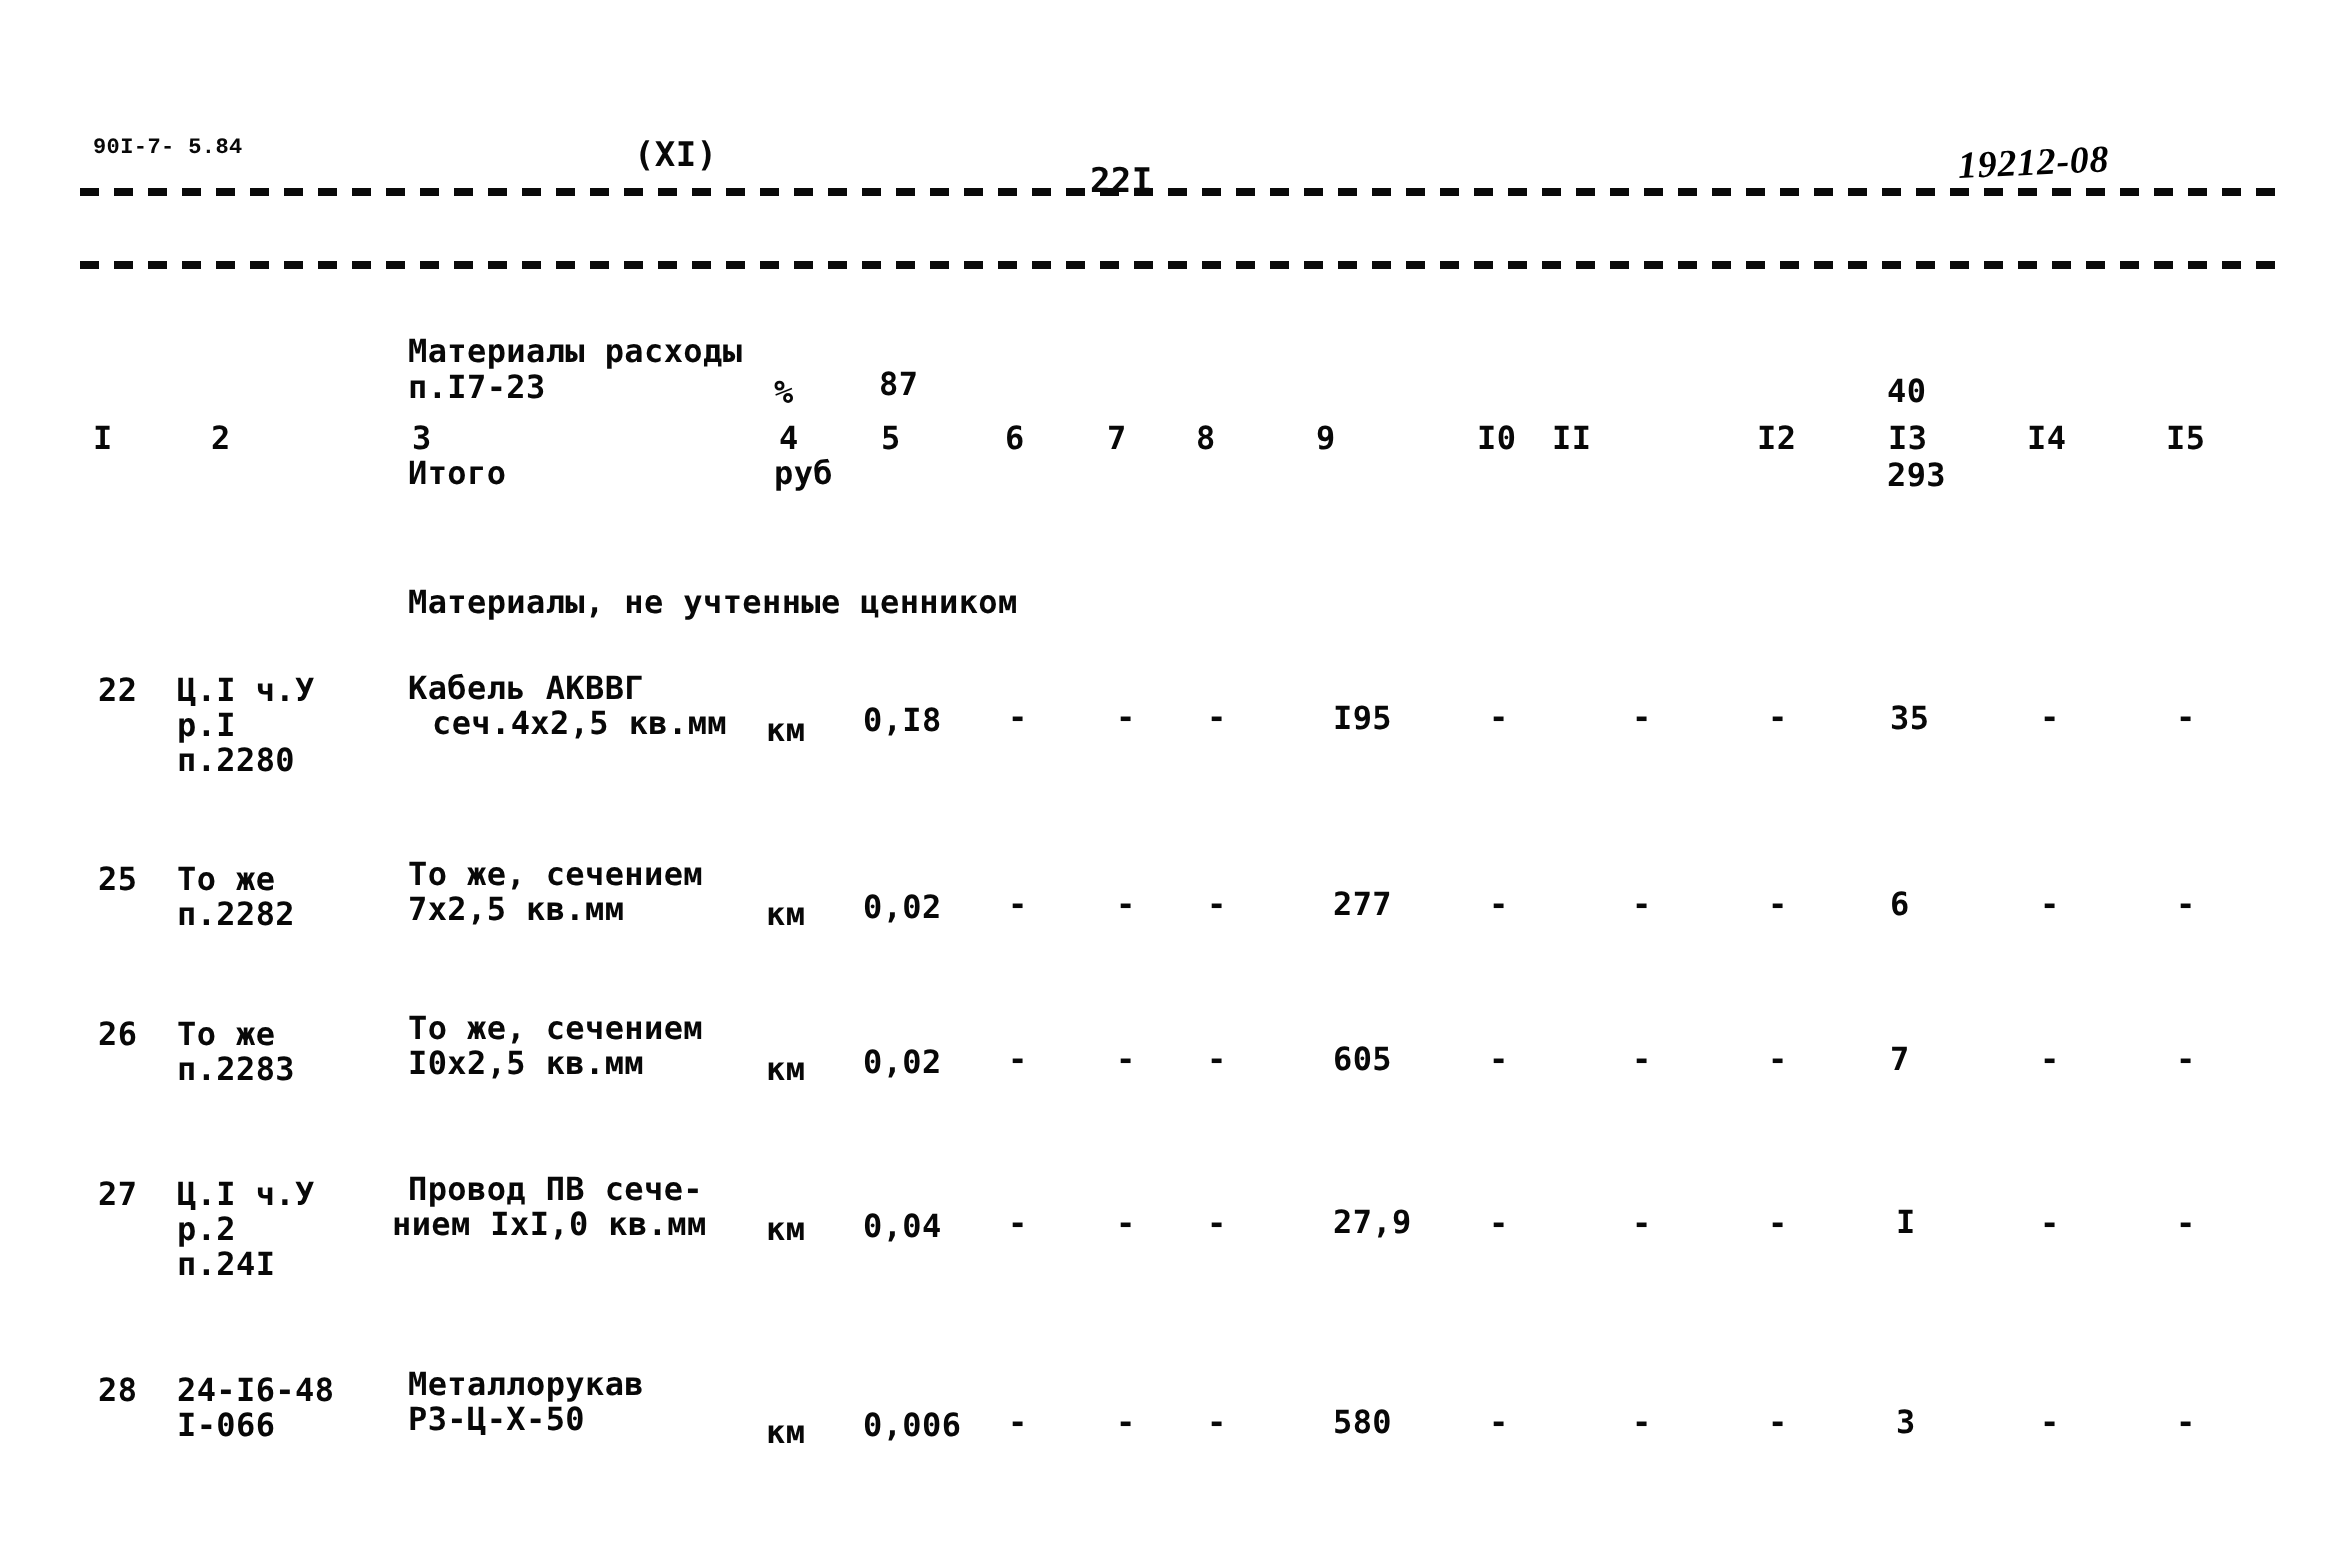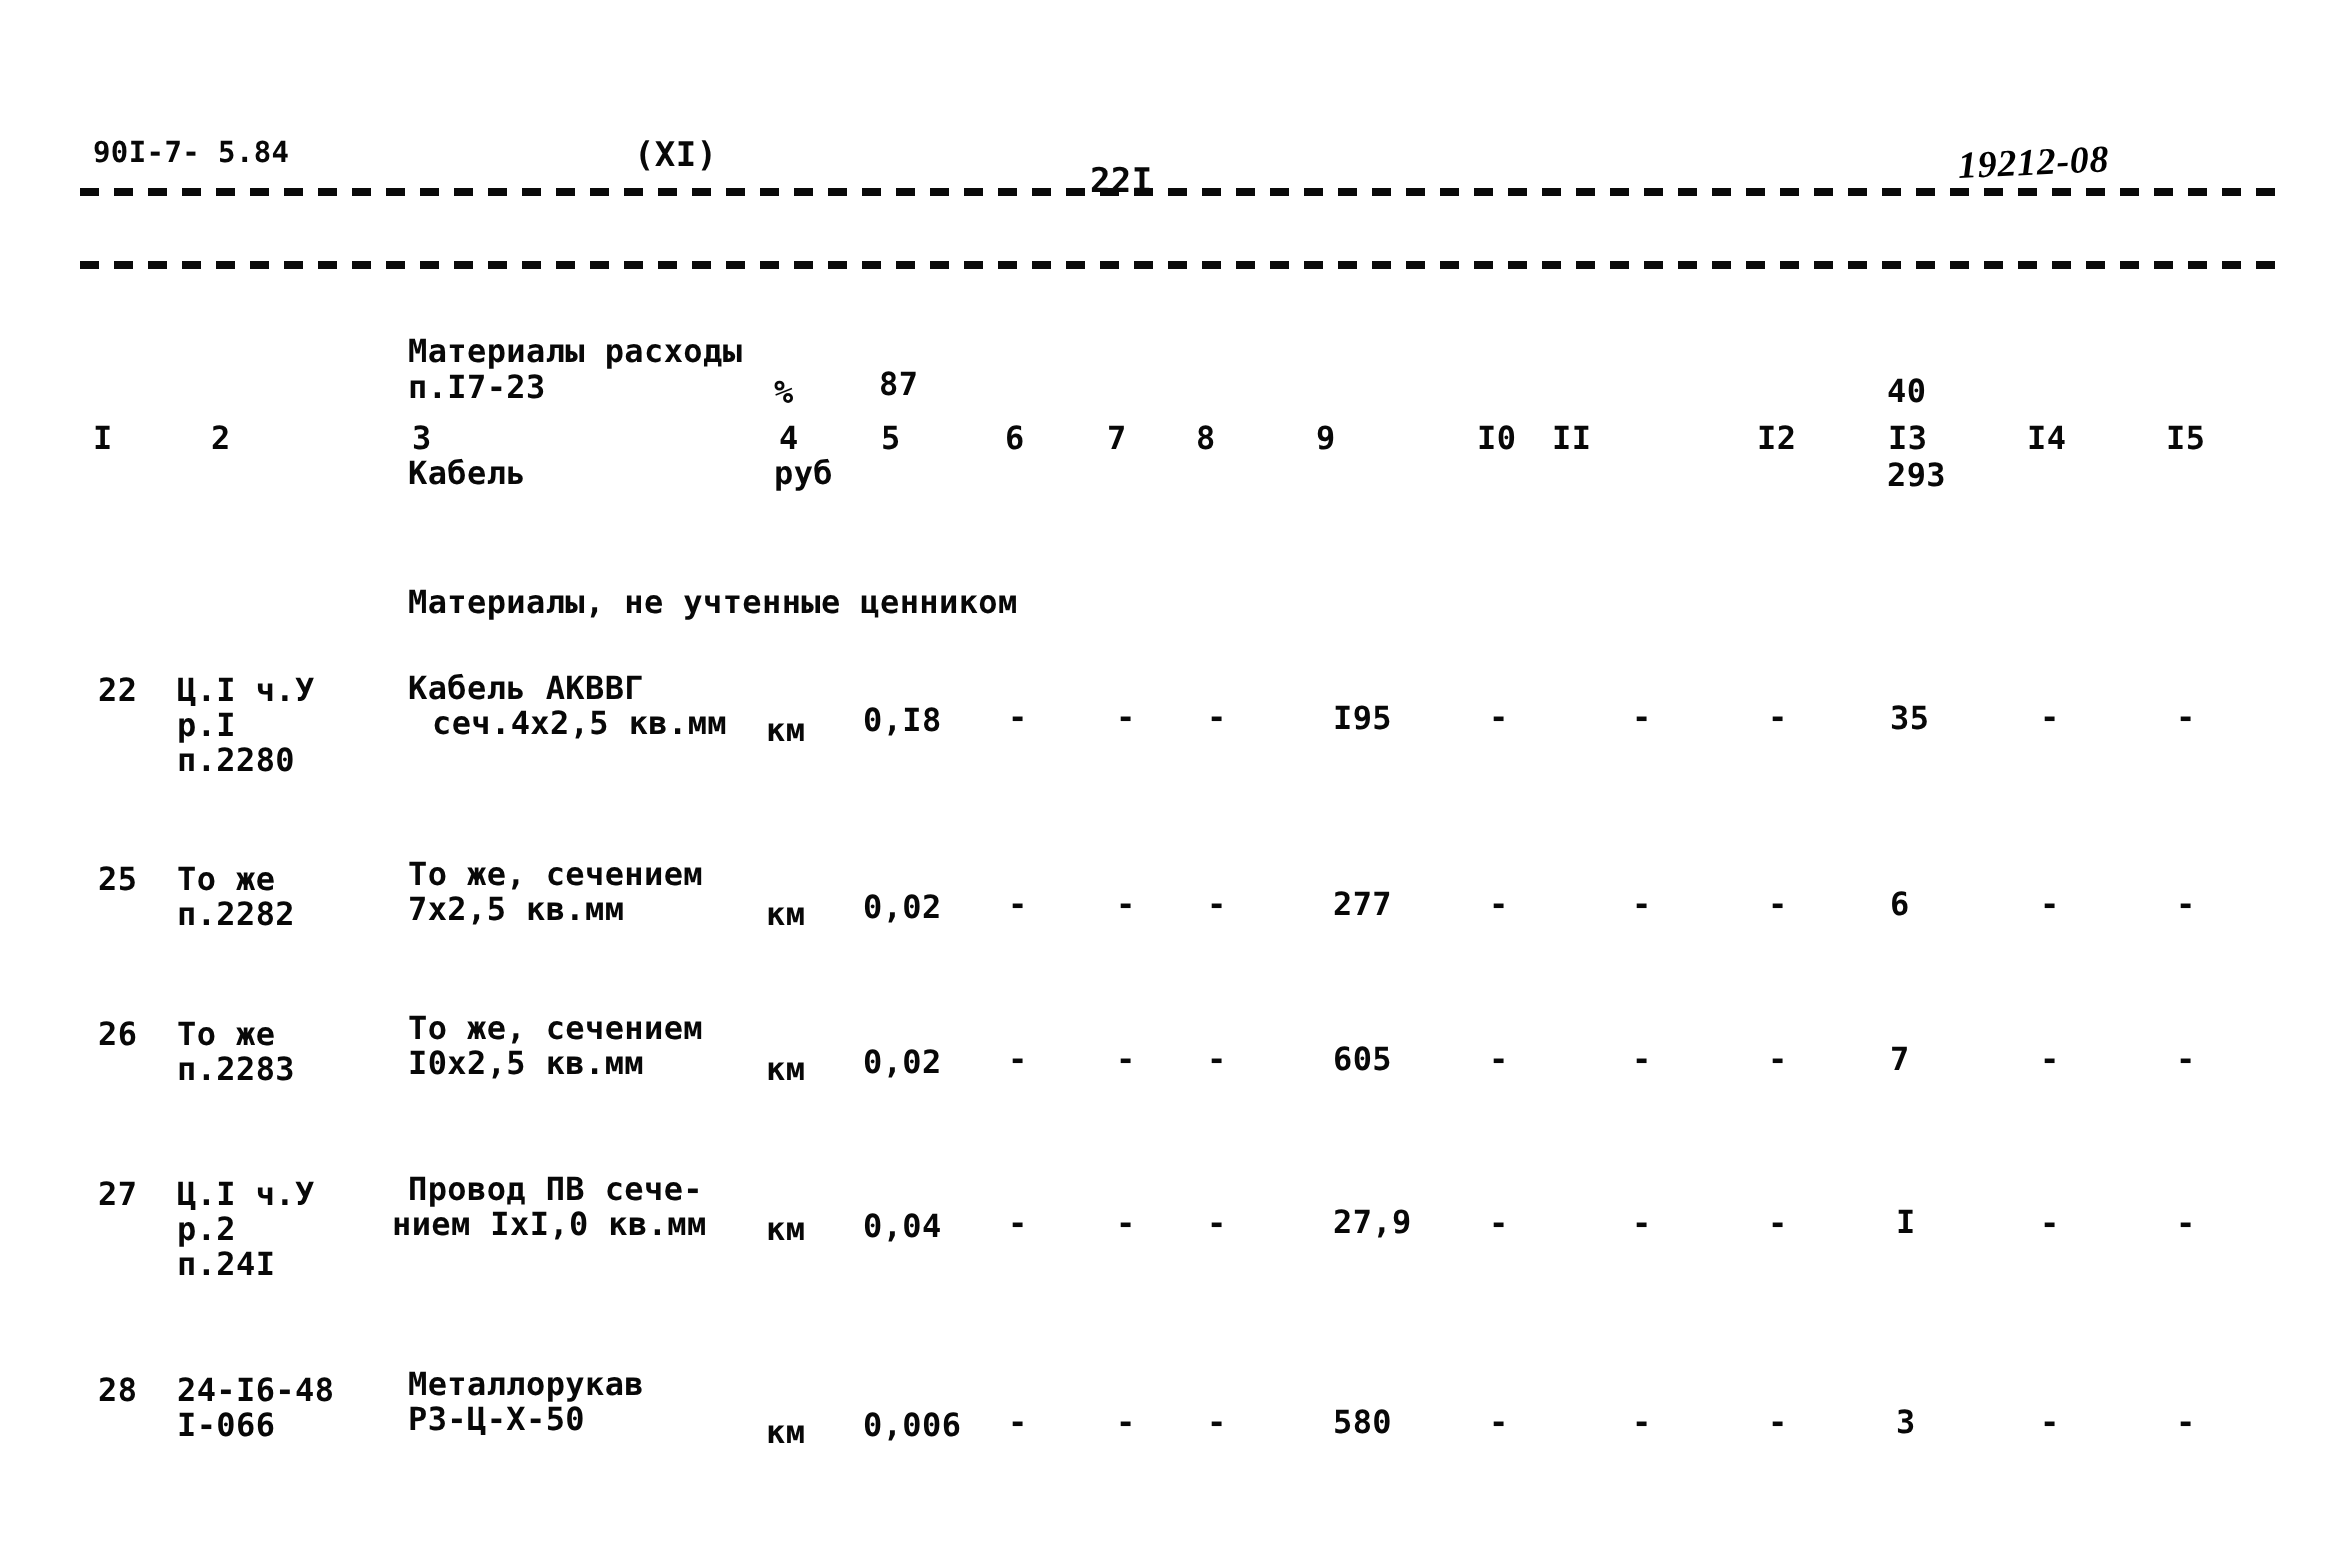--- a/index.html
+++ b/index.html
@@ -25,21 +25,21 @@
     font-weight: 700;
     letter-spacing: 0.4px;
     white-space: pre;
     color: #080808;
     -webkit-font-smoothing: none;
     text-rendering: geometricPrecision;
   }
 
   
   #doc-header { top: 66px; left: 0; width: 2342px; height: 51px; }
-  .hdr-code    { left: 93px;  top: 69px;  font-size: 29px; }
+  .hdr-code    { left: 93px;  top: 69px;  font-size: 22px; font-family: Liberation Mono, monospace; }
   .hdr-section { left: 634px;  top: 69px;  font-size: 34px; }
   .hdr-page    { left: 1090px; top: 95px; font-size: 34px; }
   .hdr-stamp {
     left: 1958px; top: 77px;
     font-family: "Liberation Serif", "DejaVu Serif", serif;
     font-style: italic;
     font-weight: 700;
     font-size: 38px;
     letter-spacing: 0.7px;
     transform: rotate(-2.5deg);
@@ -113,21 +113,21 @@
 
 <div class="abs">
   <div class="abs tw cell" style="left:408px; top:332px">Материалы расходы</div>
   <div class="abs tw cell" style="left:408px; top:368px">п.I7-23</div>
   <div class="abs tw cell" style="left:774px; top:373px">%</div>
   <div class="abs tw num" style="left:879px; top:365px">87</div>
   <div class="abs tw num" style="left:1887px; top:372px">40</div>
 </div>
 
 <div class="abs">
-  <div class="abs tw cell" style="left:408px; top:454px">Кабель</div>
+  <div class="abs tw cell" style="left:408px; top:454px">Итого</div>
   <div class="abs tw cell" style="left:774px; top:454px">руб</div>
   <div class="abs tw num" style="left:1887px; top:456px">293</div>
 </div>
 
 <div class="abs tw cell" style="left:408px; top:583px">Материалы, не учтенные ценником</div>
 
 <div class="abs">
   <div class="abs tw cell" style="left:98px; top:671px">22</div>
   <div class="abs tw cell" style="left:177px; top:671px">Ц.I ч.У</div>
   <div class="abs tw cell" style="left:177px; top:706px">р.I</div>

